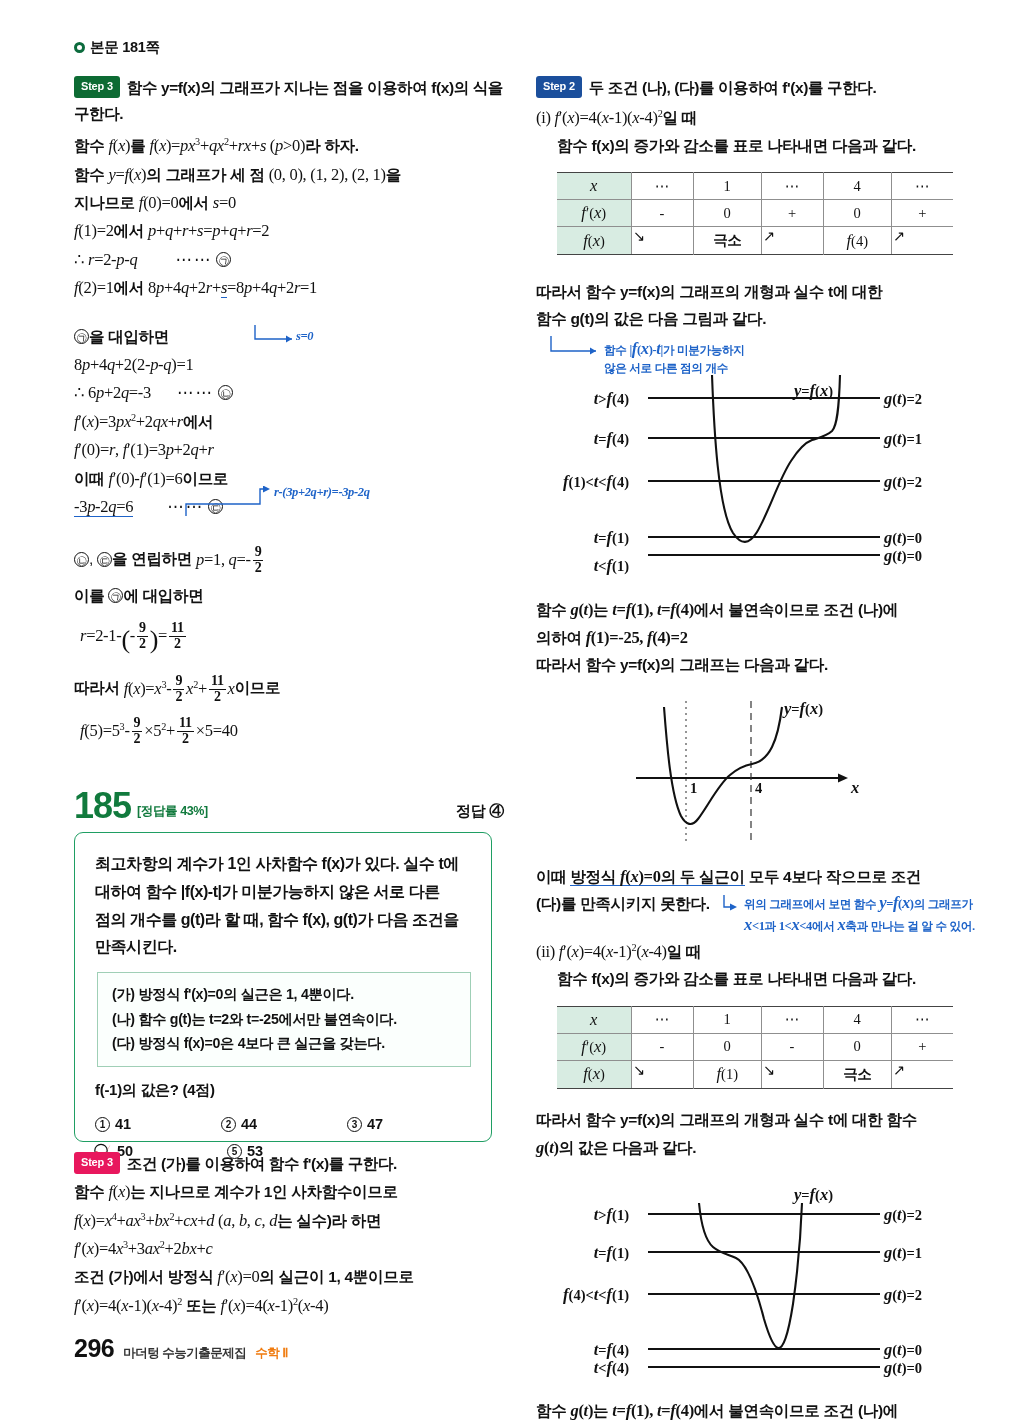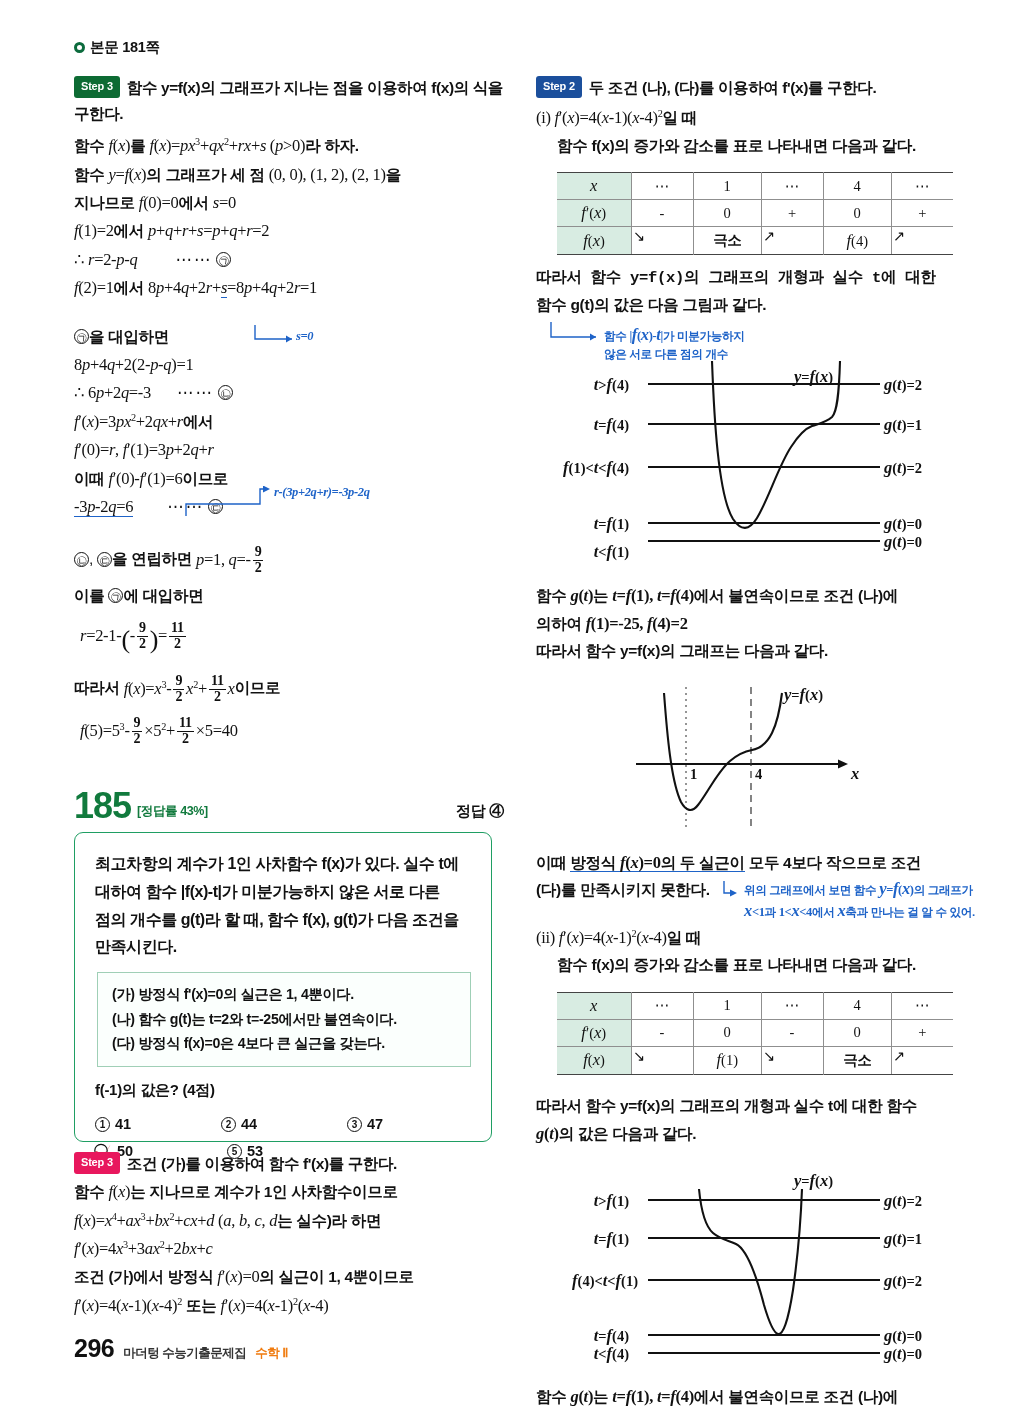--- a/index.html
+++ b/index.html
@@ -320,21 +320,21 @@
         <td class="hd"><i class="v">f</i>(<i class="v">x</i>)</td>
         <td class="arrw">↘</td>
         <td class="kword">극소</td>
         <td class="arrw">↗</td>
         <td><i class="v">f</i>(4)</td>
         <td class="arrw">↗</td>
       </tr>
     </tbody>
       </table>
 
-    <div class="ln kr" style="margin-top:10px;font-family:Liberation Mono, monospace;">따라서 함수 y=f(x)의 그래프의 개형과 실수 t에 대한</div>
+    <div class="ln kr" style="margin-top:24px;">따라서 함수 y=f(x)의 그래프의 개형과 실수 t에 대한</div>
     <div class="ln kr">함수 g(t)의 값은 다음 그림과 같다.</div>
 
     <div style="position:relative; height:0;">
       <svg style="position:absolute; left:12px; top:2px;" width="62" height="26">
         <path d="M3,1 L3,16 L48,16" fill="none" stroke="#1e63c8" stroke-width="1.4"></path>
         <path d="M48,16 l-6,-3.5 l0,7 z" fill="#1e63c8"></path>
       </svg>
       <div class="anno" style="position:absolute; left:68px; top:5px;">
         <div><span class="kr">함수</span> <span class="mth" style="font-size:12.5px;">|<i class="v">f</i>(<i class="v">x</i>)-<i class="v">t</i>|</span><span class="kr">가 미분가능하지</span></div>
         <div>않은 서로 다른 점의 개수</div>
@@ -461,21 +461,21 @@
         <line x1="112" y1="183" x2="344" y2="183" stroke="#111" stroke-width="2"></line>
 
         <path d="M163,19 C165,40 169,56 177,63 C184,69 192,70.5 200,74
                  C210,79 220,104 228,135 C233,152 238,163 242,164
                  C247,165 252,152 257,120 C262,85 265,45 266,19" fill="none" stroke="#111" stroke-width="2.1"></path>
       </svg>
       <div class="dlabel b" style="left:258px; top:1px;"><i class="v">y</i>=<i class="v">f</i>(<i class="v">x</i>)</div>
 
       <div class="dlabel b" style="left:93px; top:21px; transform:translateX(-100%);"><i class="v">t</i>&gt;<i class="v">f</i>(1)</div>
       <div class="dlabel b" style="left:93px; top:59px; transform:translateX(-100%);"><i class="v">t</i>=<i class="v">f</i>(1)</div>
-      <div class="dlabel b" style="left:102px; top:101px; transform:translateX(-100%);"><i class="v">f</i>(4)&lt;<i class="v">t</i>&lt;<i class="v">f</i>(1)</div>
+      <div class="dlabel b" style="left:93px; top:101px; transform:translateX(-100%);"><i class="v">f</i>(4)&lt;<i class="v">t</i>&lt;<i class="v">f</i>(1)</div>
       <div class="dlabel b" style="left:93px; top:156px; transform:translateX(-100%);"><i class="v">t</i>=<i class="v">f</i>(4)</div>
       <div class="dlabel b" style="left:93px; top:174px; transform:translateX(-100%);"><i class="v">t</i>&lt;<i class="v">f</i>(4)</div>
 
       <div class="dlabel b" style="left:348px; top:21px;"><i class="v">g</i>(<i class="v">t</i>)=2</div>
       <div class="dlabel b" style="left:348px; top:59px;"><i class="v">g</i>(<i class="v">t</i>)=1</div>
       <div class="dlabel b" style="left:348px; top:101px;"><i class="v">g</i>(<i class="v">t</i>)=2</div>
       <div class="dlabel b" style="left:348px; top:156px;"><i class="v">g</i>(<i class="v">t</i>)=0</div>
       <div class="dlabel b" style="left:348px; top:174px;"><i class="v">g</i>(<i class="v">t</i>)=0</div>
     </div>
 

